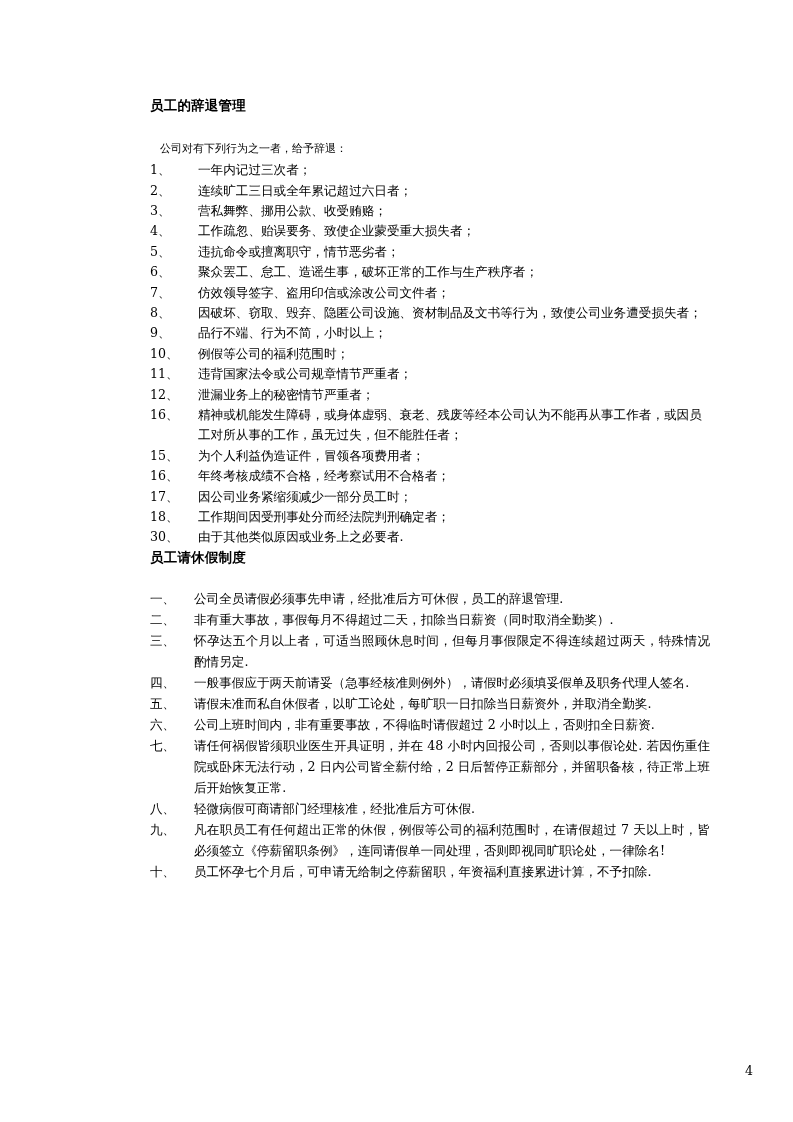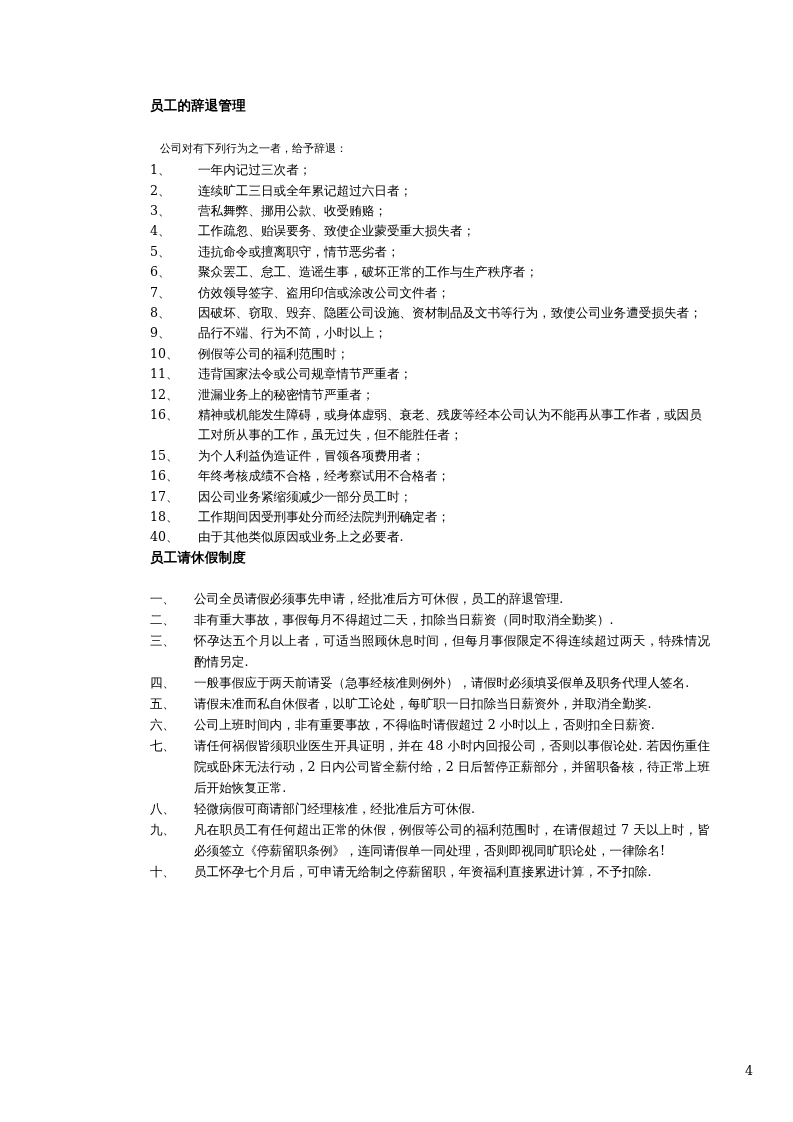--- a/index.html
+++ b/index.html
@@ -176,21 +176,21 @@
       </li>
       <li>
         <span class="num">17、</span>
         <span class="txt">因公司业务紧缩须减少一部分员工时；</span>
       </li>
       <li>
         <span class="num">18、</span>
         <span class="txt">工作期间因受刑事处分而经法院判刑确定者；</span>
       </li>
       <li>
-        <span class="num">40、</span>
+        <span class="num">30、</span>
         <span class="txt">由于其他类似原因或业务上之必要者.</span>
       </li>
     </ul>
 
     <h2 class="section-title section-2-title">员工请休假制度</h2>
 
     <div class="gap-after-title-2"></div>
 
     <ul class="cnlist">
       <li>

